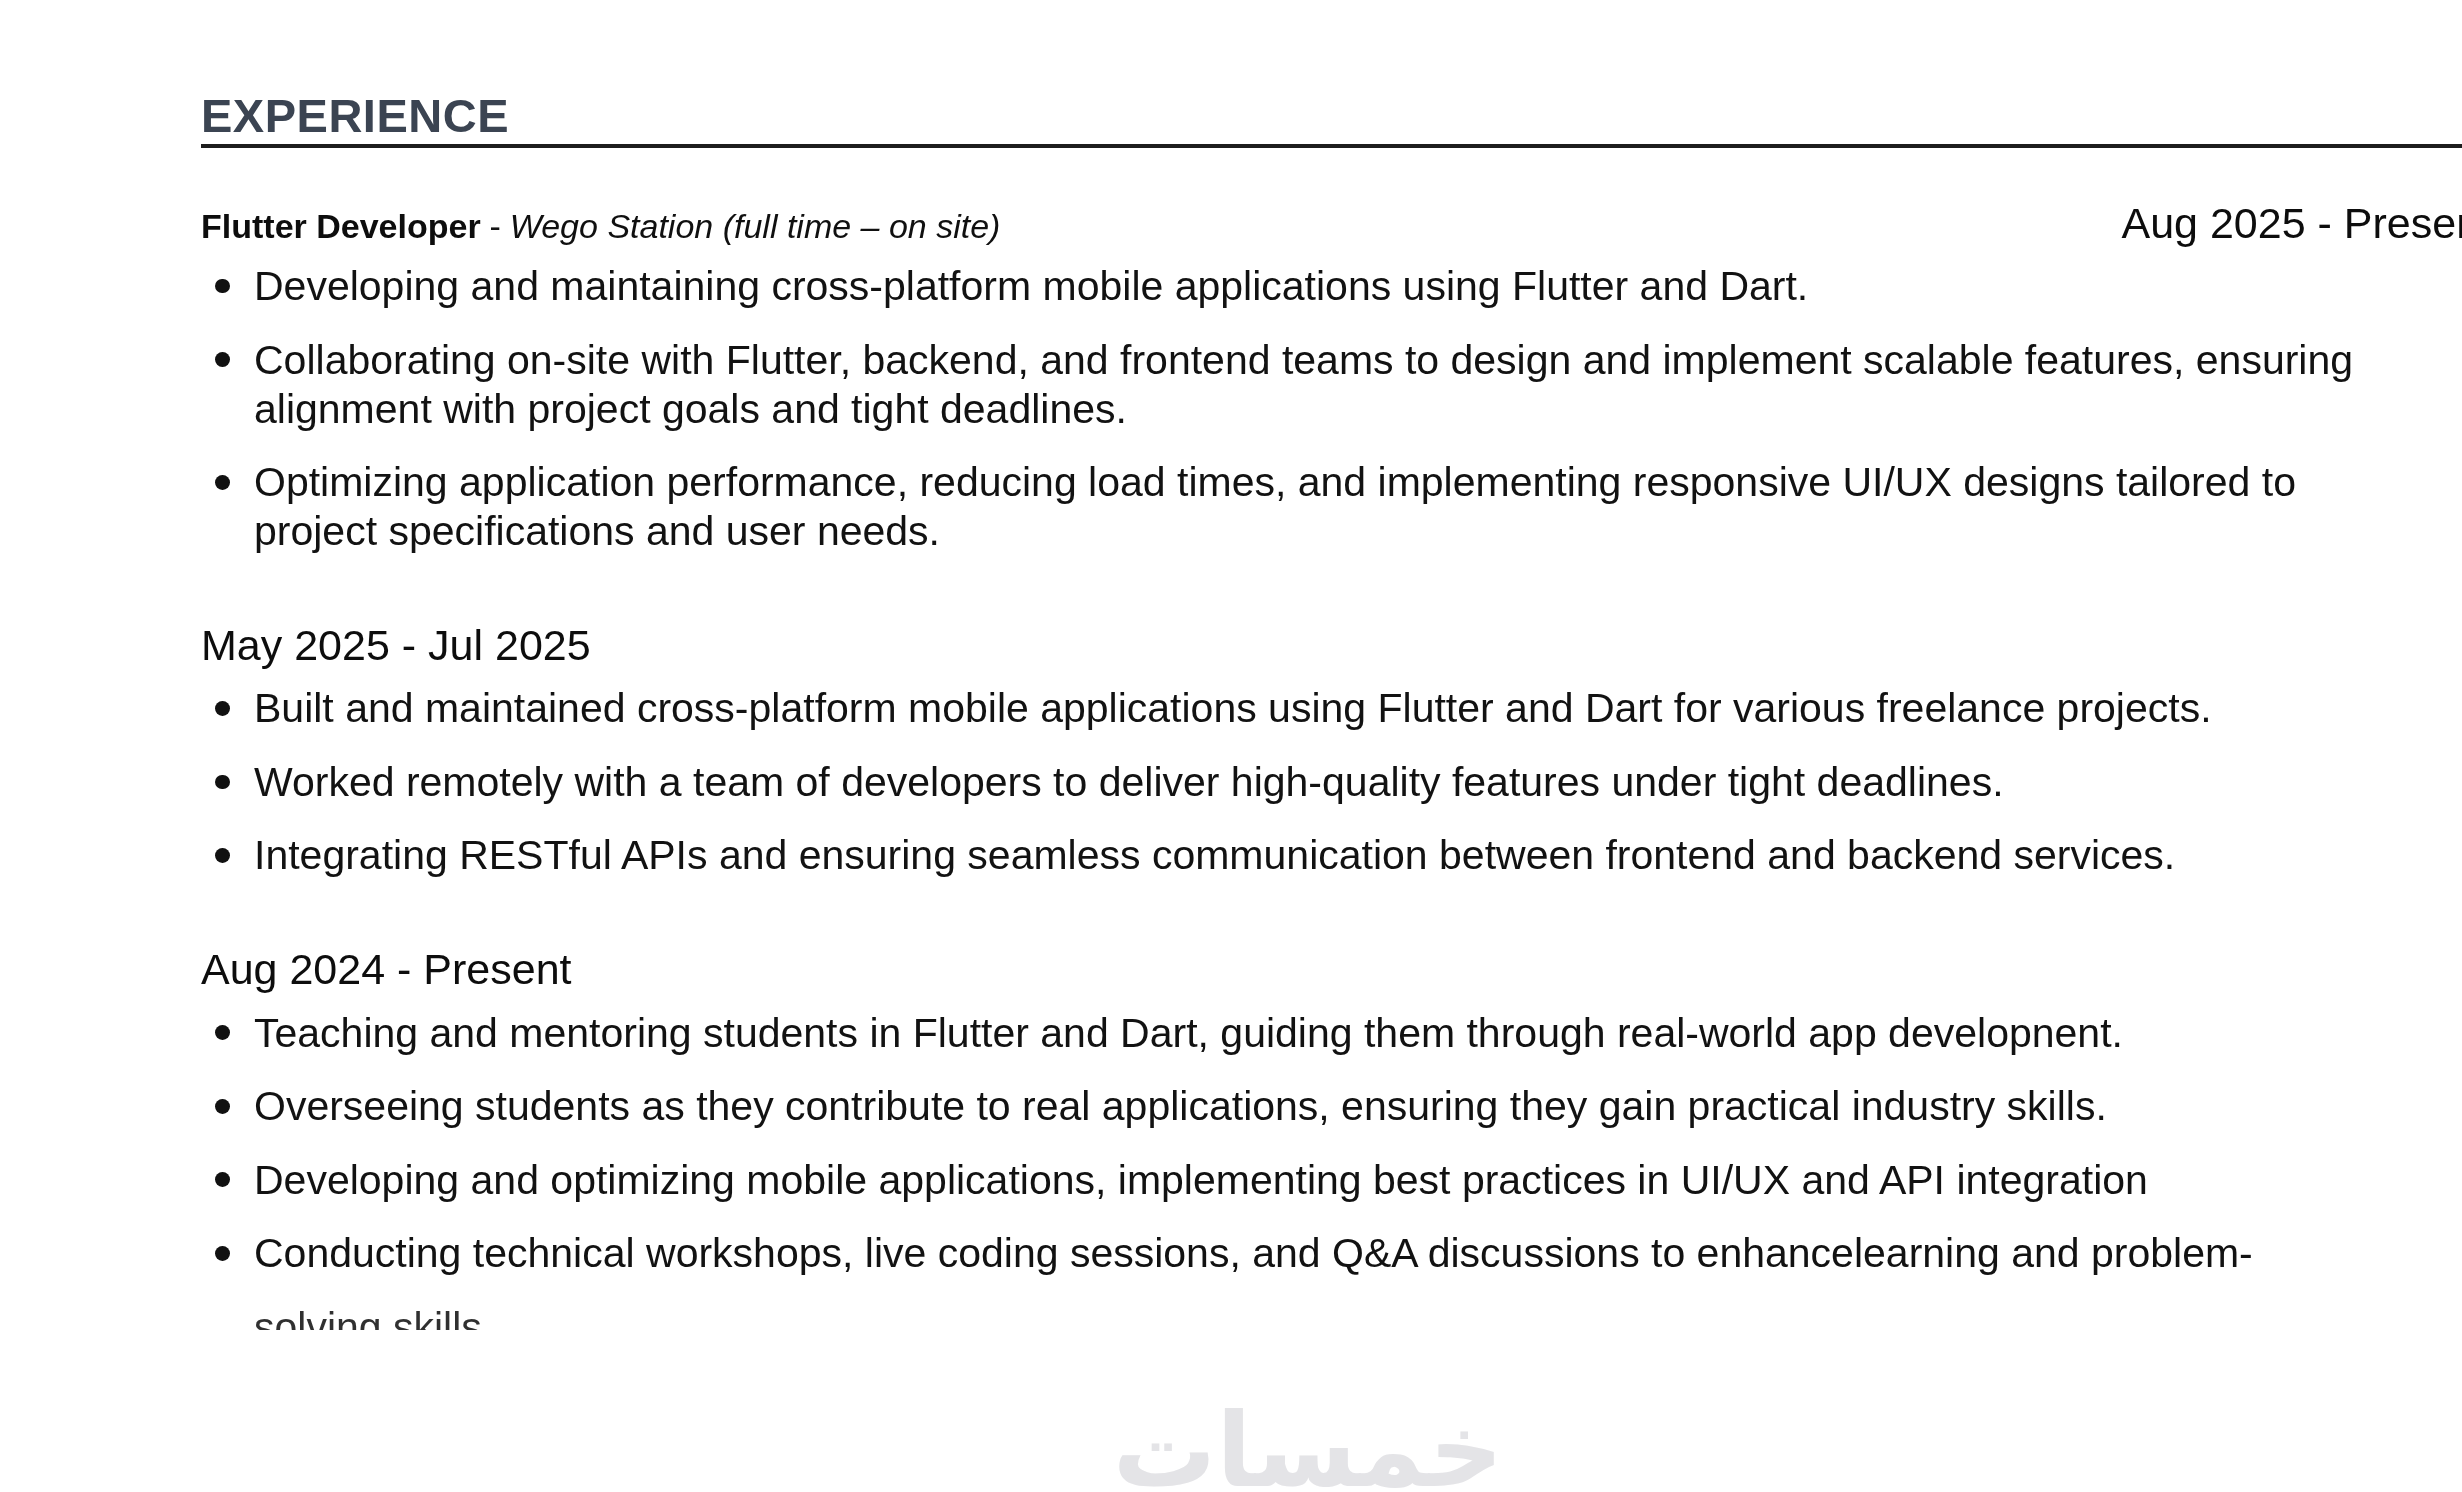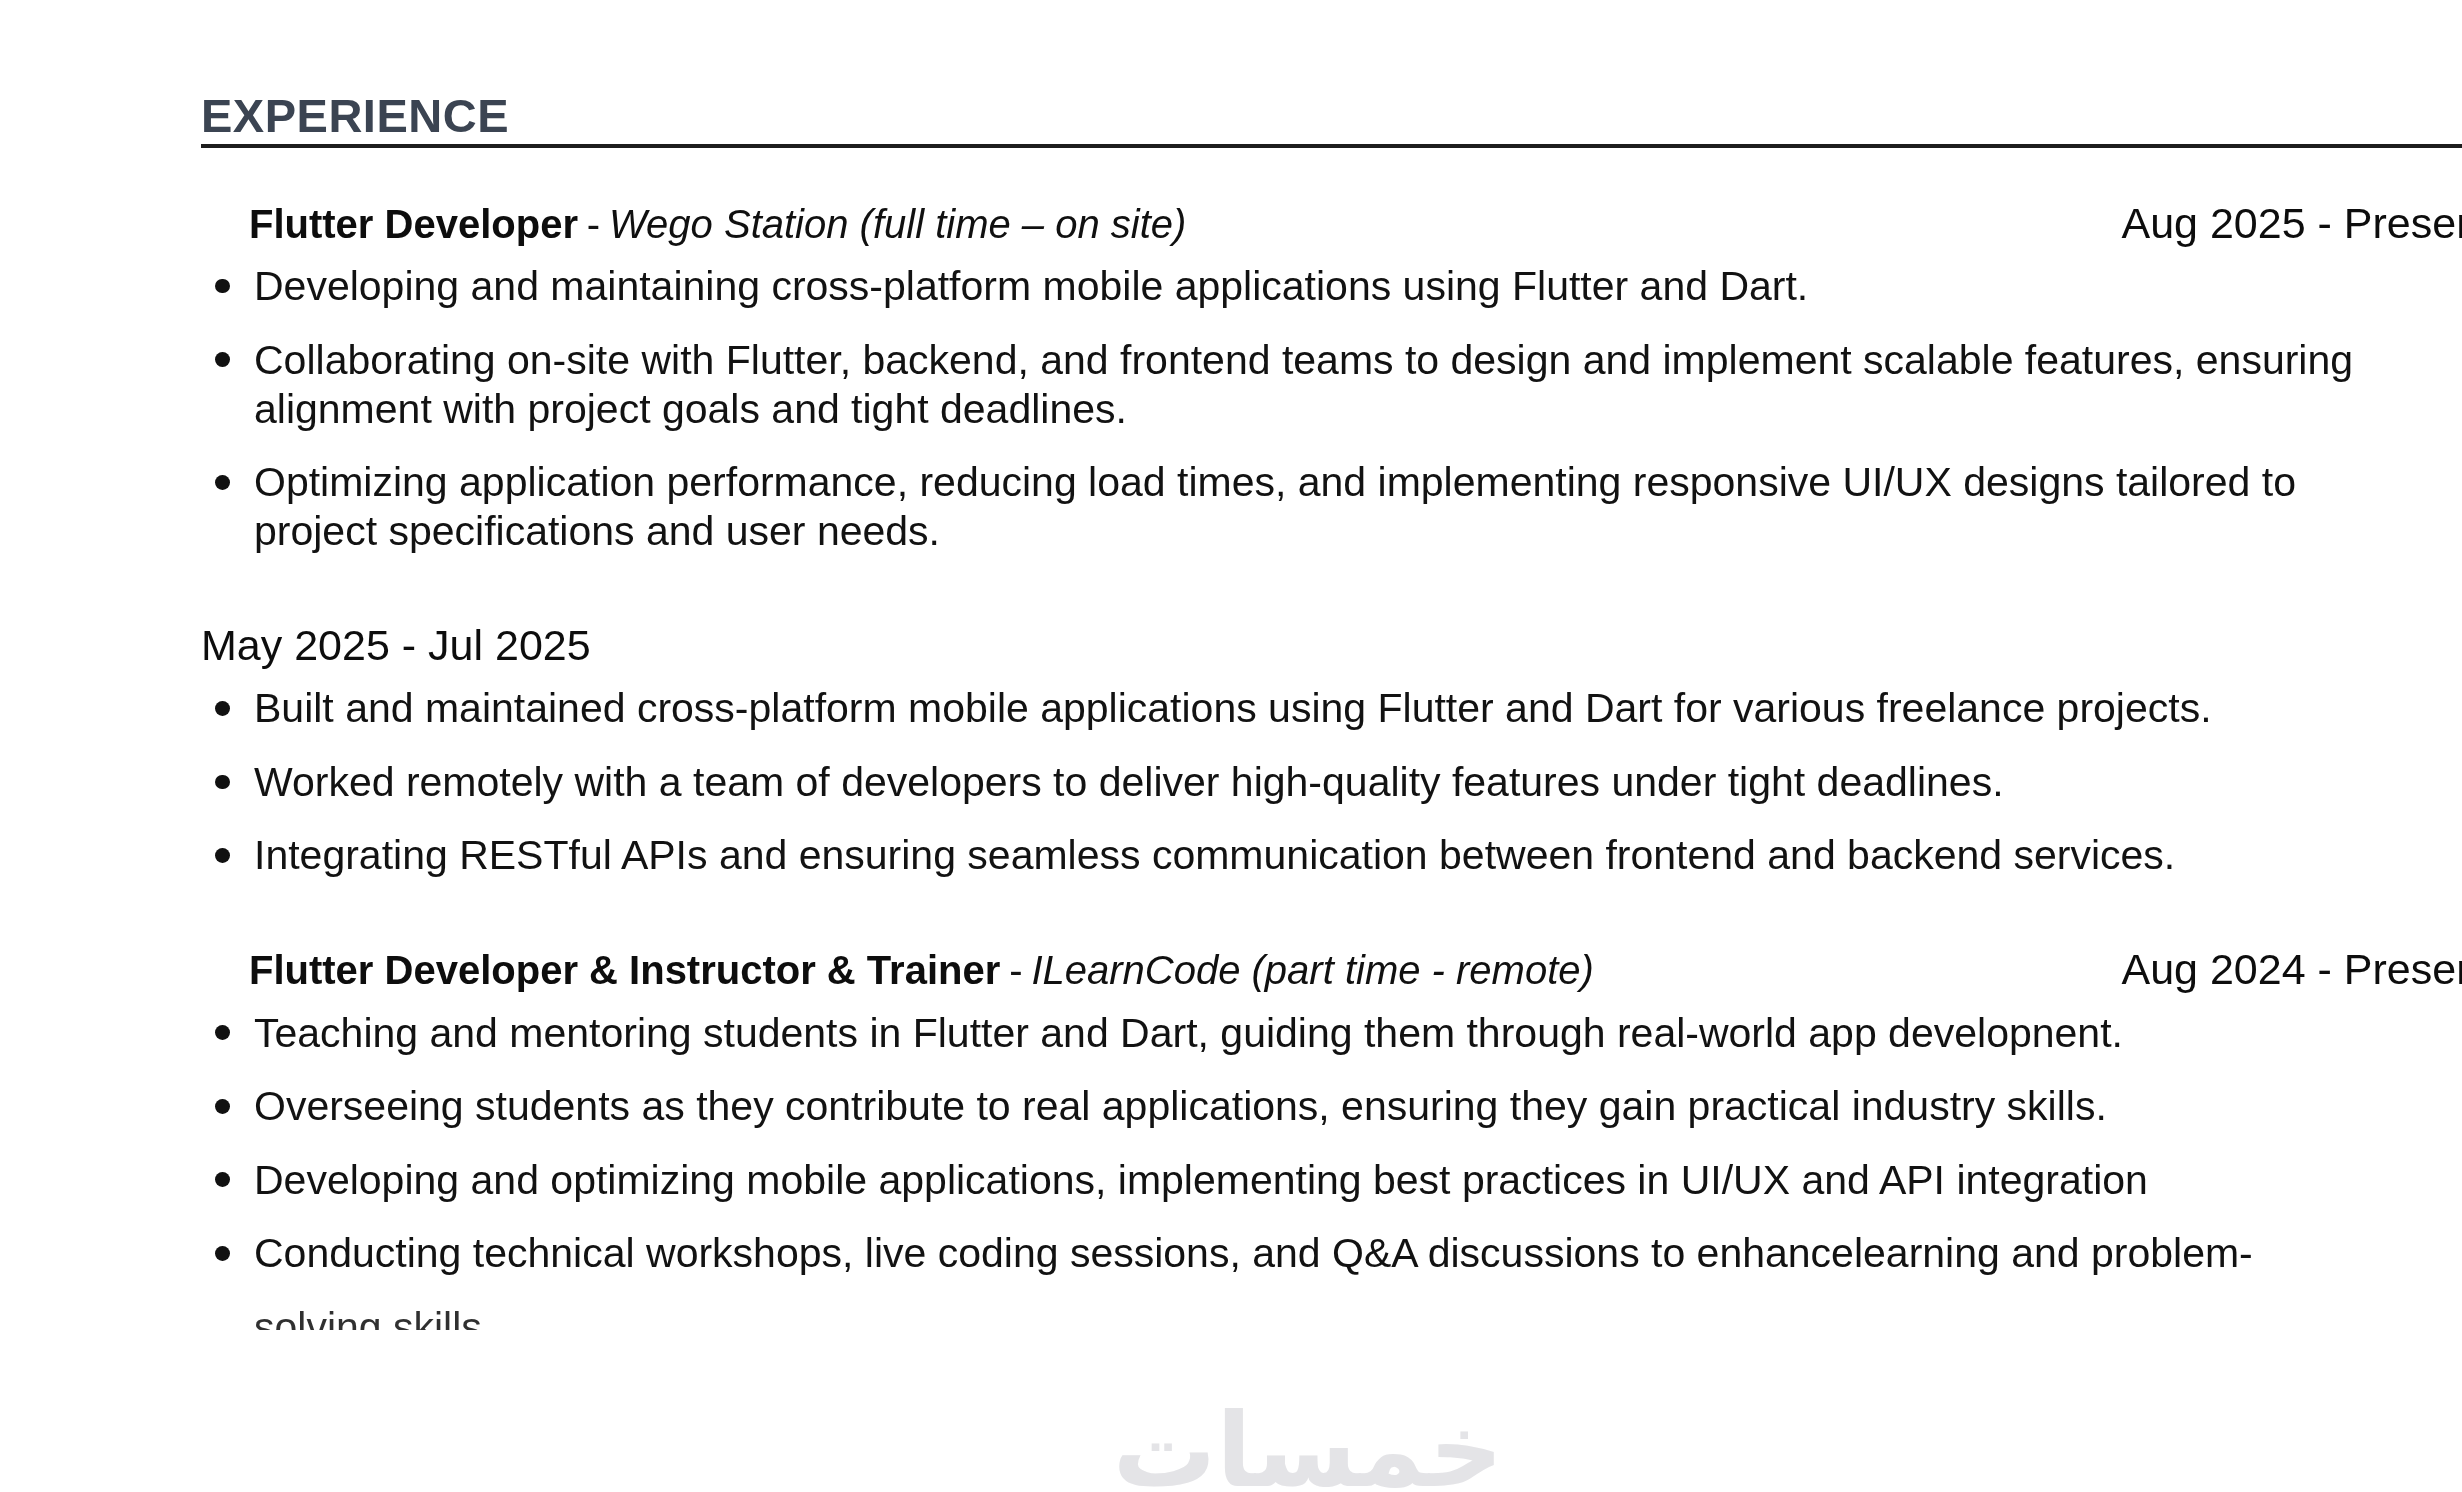--- a/index.html
+++ b/index.html
@@ -31,21 +31,21 @@
     line-height: 1.0;
   }
   .job { margin-top: 52px; }
   .job + .job { margin-top: 66px; }
   .job-header {
     display: flex;
     justify-content: space-between;
     align-items: baseline;
     line-height: 1.1;
   }
-  .job-title-line { font-size: 40px; margin-left: 48px; }
+  .job-title-line { font-size: 34px; }
   .job-title { font-weight: bold; color: #0d0d0d; }
   .job-sep { font-weight: normal; margin: 0 8.9px; }
   .job-company { font-style: italic; font-weight: normal; color: #101010; }
   .job-dates { font-size: 43px; white-space: nowrap; color: #0d0d0d; }
   .bullets {
     margin-top: 14.8px;
     padding-left: 53px;
     list-style: none;
   }
   .bullets li {
@@ -121,23 +121,20 @@
       </div>
       <ul class="bullets">
         <li>Built and maintained cross-platform mobile applications using Flutter and Dart for various freelance projects.</li>
         <li>Worked remotely with a team of developers to deliver high-quality features under tight deadlines.</li>
         <li>Integrating RESTful APIs and ensuring seamless communication between frontend and backend services.</li>
       </ul>
     </div>
 
     <div class="job">
       <div class="job-header">
-        <div class="job-title-line">
-          <span class="job-title">Flutter Developer &amp; Instructor &amp; Trainer</span><span class="job-sep">-</span><span class="job-company">ILearnCode (part time - remote)</span>
-        </div>
         <div class="job-dates">Aug 2024 - Present</div>
       </div>
       <ul class="bullets">
         <li>Teaching and mentoring students in Flutter and Dart, guiding them through real-world app developnent.</li>
         <li>Overseeing students as they contribute to real applications, ensuring they gain practical industry skills.</li>
         <li>Developing and optimizing mobile applications, implementing best practices in UI/UX and API integration</li>
         <li>Conducting technical workshops, live coding sessions, and Q&amp;A discussions to enhancelearning and problem-</li>
       </ul>
       <div class="clipped-line">solving skills.</div>
     </div>

